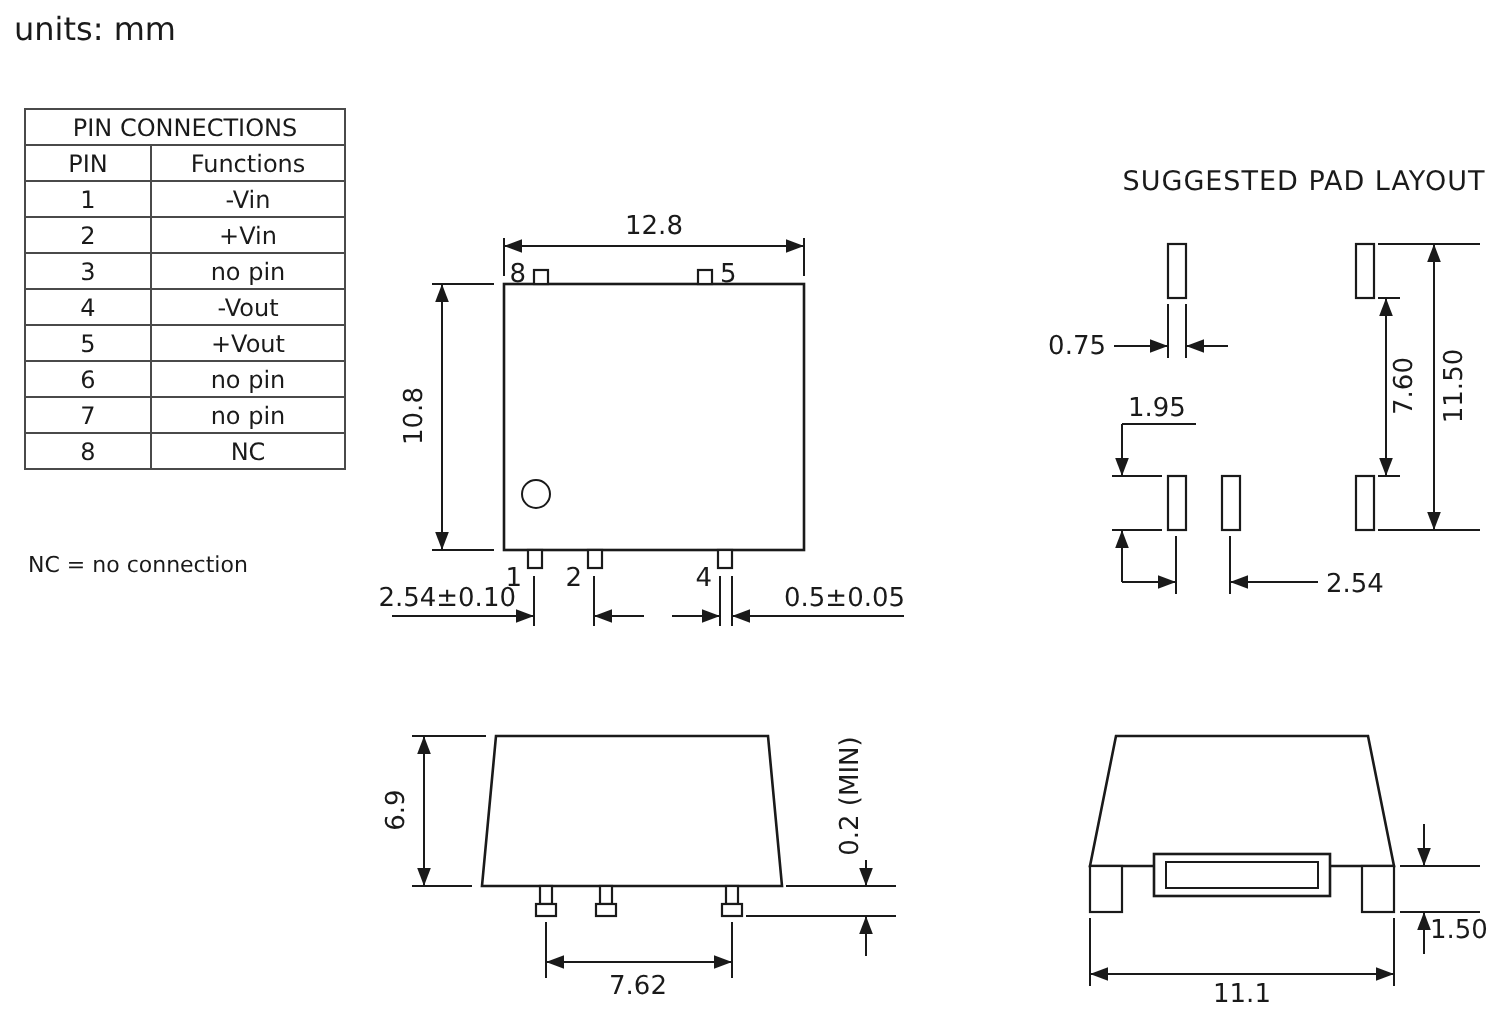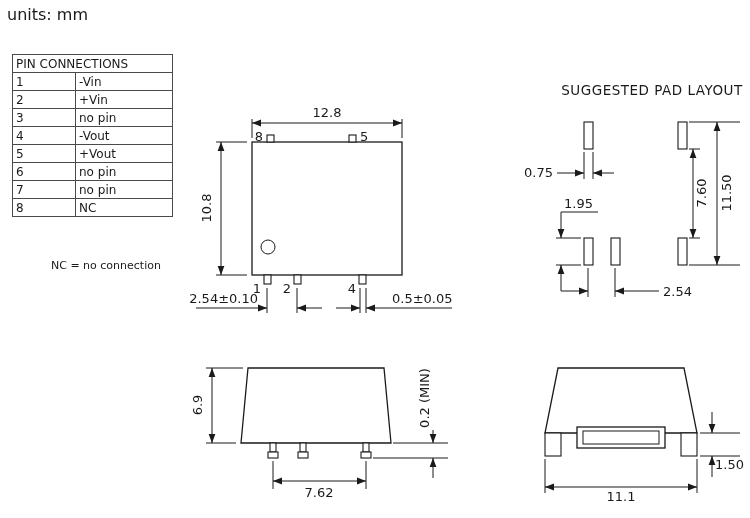--- a/index.html
+++ b/index.html
@@ -3,44 +3,48 @@
 <meta charset="utf-8">
 <style>
   html,body{margin:0;padding:0;}
   body{
     width:750px;height:518px;position:relative;overflow:hidden;
     background:#ffffff;color:#1a1a1a;
     font-family:"DejaVu Sans","Liberation Sans",sans-serif;
   }
   .hdr{position:absolute;left:7px;top:7px;font-size:16px;line-height:15px;}
   .pins{position:absolute;left:12px;top:54px;border-collapse:collapse;font-size:12px;}
-  .pins td{border:1px solid #4a4a4a;height:17px;padding:0 3px;}
+  .pins td{border:1px solid #4a4a4a;text-align:center;height:17px;padding:0 3px;}
   .pins .c1{width:56px;}
   .pins .c2{width:90px;}
-  .note{position:absolute;left:14px;top:259px;font-size:11px;margin-left:37px;}
+  .note{position:absolute;left:14px;top:276px;font-size:11px;}
   svg.drawing{position:absolute;left:0;top:0;}
   svg text{fill:#1a1a1a;font-size:13px;font-family:"DejaVu Sans","Liberation Sans",sans-serif;}
   .ln{stroke:#1a1a1a;stroke-width:1;fill:none;}
   .outline{stroke:#1a1a1a;stroke-width:1.3;fill:#ffffff;}
   .pad{stroke:#1a1a1a;stroke-width:1.1;fill:#ffffff;}
   .pl-title{font-size:13.5px;letter-spacing:0.5px;}
 </style>
 </head>
 <body>
 
 <div class="hdr">
   <div>units: mm</div>
 </div>
 
 <table class="pins">
   <tbody>
       <tr>
         <td colspan="2">PIN CONNECTIONS</td>
       </tr>
   <tr>
+    <td class="c1">PIN</td>
+    <td class="c2">Functions</td>
+  </tr>
+  <tr>
     <td class="c1">1</td>
     <td class="c2">-Vin</td>
   </tr>
   <tr>
     <td class="c1">2</td>
     <td class="c2">+Vin</td>
   </tr>
   <tr>
     <td class="c1">3</td>
     <td class="c2">no pin</td>

